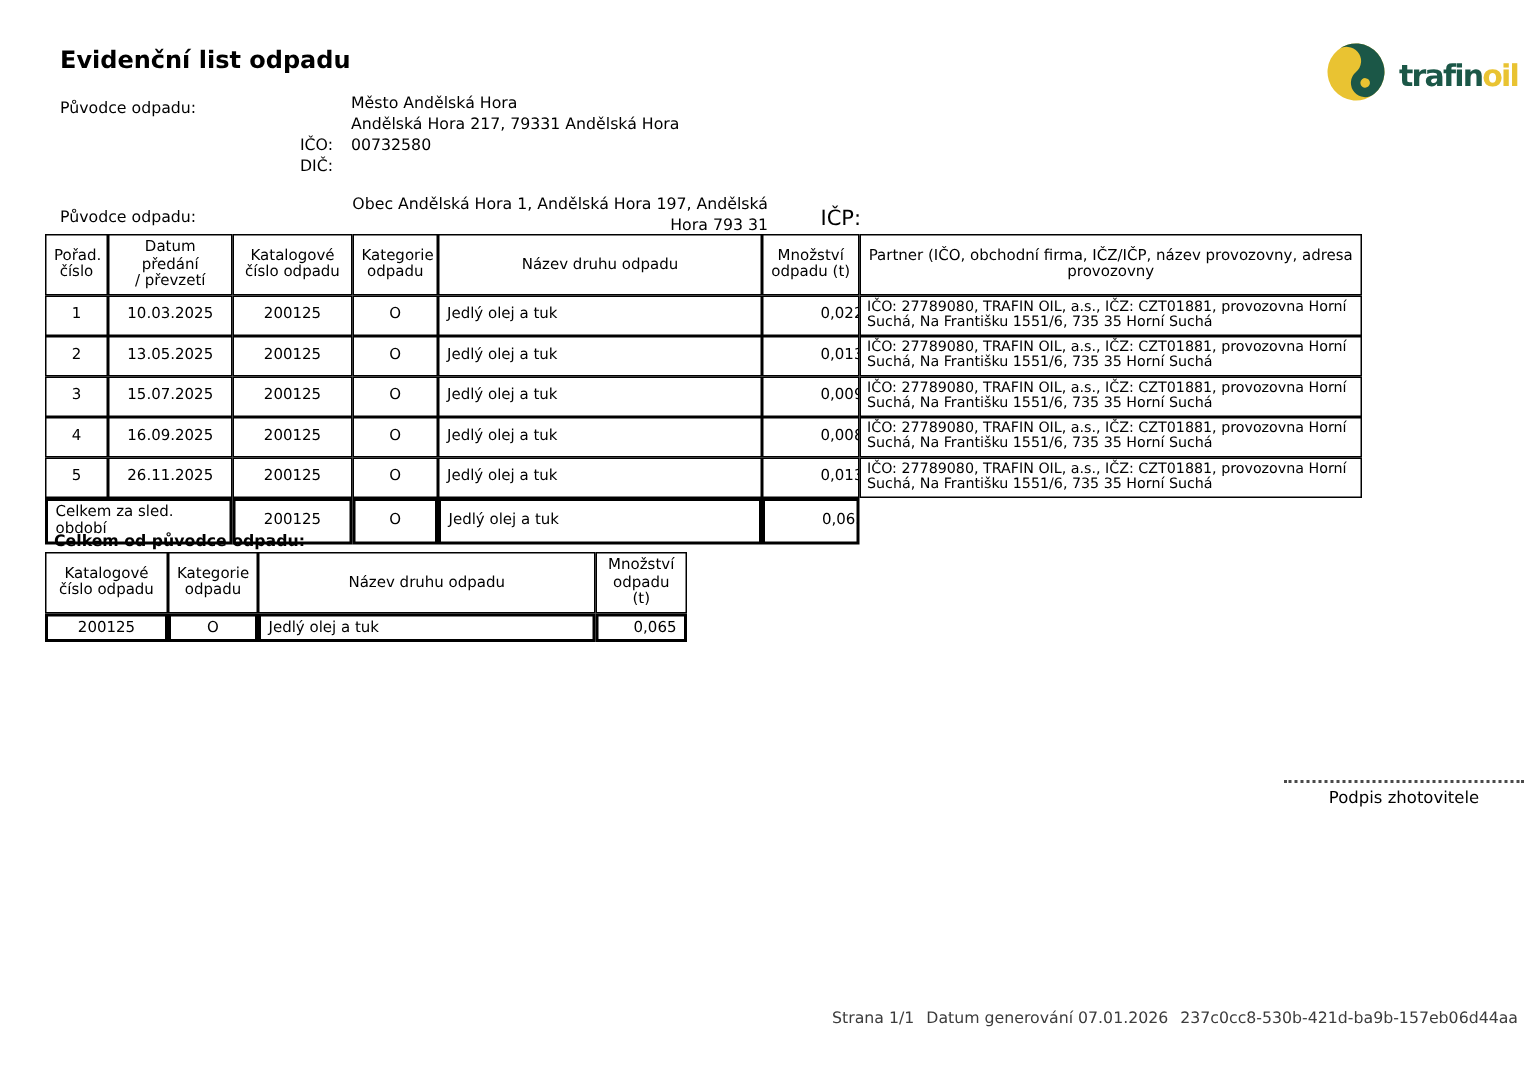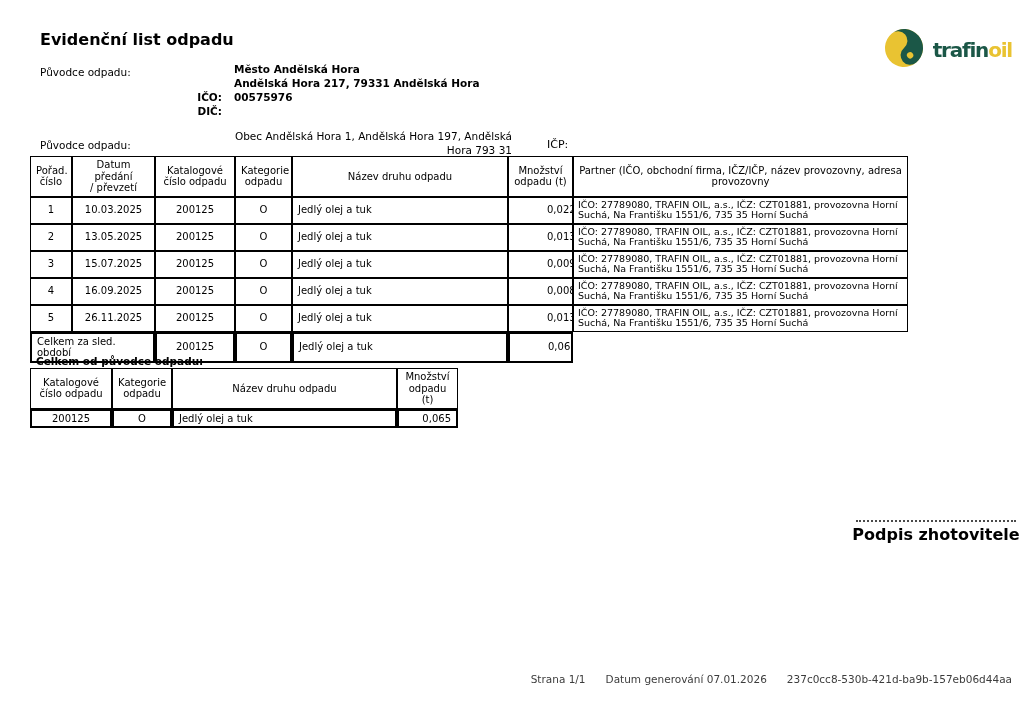--- a/index.html
+++ b/index.html
@@ -37,34 +37,34 @@
   
   .orig-label { position: absolute; font-size: 10.5px; }
   .orig1-grid {
     position: absolute;
     left: 146px; top: 62px;
     display: grid;
     grid-template-columns: 64px auto;
     column-gap: 12px;
     row-gap: 0;
     font-size: 10.5px;
-    font-weight: bold;
+    font-weight: normal;
     line-height: 14px;
   }
   .orig1-grid .lbl { text-align: right; }
   .orig2-address {
     position: absolute;
     left: 222px; top: 130px;
     width: 278px;
     font-size: 10.5px;
     font-weight: normal;
     line-height: 13.5px;
     text-align: right;
   }
-  .icp-label { position: absolute; left: 535px; top: 138px; font-size: 11px; text-align: right; }
+  .icp-label { position: absolute; left: 535px; top: 138px; font-size: 14px; text-align: right; }
 
   
   table { border-collapse: separate; border-spacing: 0; table-layout: fixed; }
   .t1 { position: absolute; left: 18px; top: 156px; width: 878px; }
   .t1 th, .t1 td {
     border: 1px solid #000;
     font-size: 10px;
     font-weight: normal;
     padding: 2px 5px;
     line-height: 11.5px;
@@ -106,30 +106,30 @@
     text-align: center;
   }
   .sig-dotted {
     width: 160px;
     margin: 0 auto;
     border-top: 2px dotted #4a4a4a;
     height: 0;
   }
   .sig-label {
     margin-top: 3px;
-    font-size: 16px;
-    font-weight: bold;
+    font-size: 11px;
+    font-weight: normal;
   }
 
   
   .footer {
     position: absolute;
     right: 24px; top: 673px;
     display: flex;
-    gap: 20px;
+    gap: 8px;
     font-size: 10.5px;
     color: #3c3c3c;
     white-space: nowrap;
     text-align: center;
   }
 </style>
 </head>
 <body>
 
 <div class="page">
@@ -149,21 +149,21 @@
     <span class="logo-word"><span style="color:#1b5747">trafin</span><span style="color:#e9c332">oil</span></span>
   </div>
 
   <div class="orig-label" style="left:28px; top:66px;">Původce odpadu:</div>
   <div class="orig1-grid">
     <span class="lbl"></span>
     <span>Město Andělská Hora</span>
     <span class="lbl"></span>
     <span>Andělská Hora 217, 79331 Andělská Hora</span>
     <span class="lbl">IČO:</span>
-    <span>00575976</span>
+    <span>00732580</span>
     <span class="lbl">DIČ:</span>
   </div>
 
   <div class="orig-label" style="left:28px; top:139px;">Původce odpadu:</div>
   <div class="orig2-address">Obec Andělská Hora 1, Andělská Hora 197, Andělská Hora 793 31</div>
   <div class="icp-label">IČP:</div>
 
   <table class="t1">
     <colgroup>
       <col style="width:42px">

